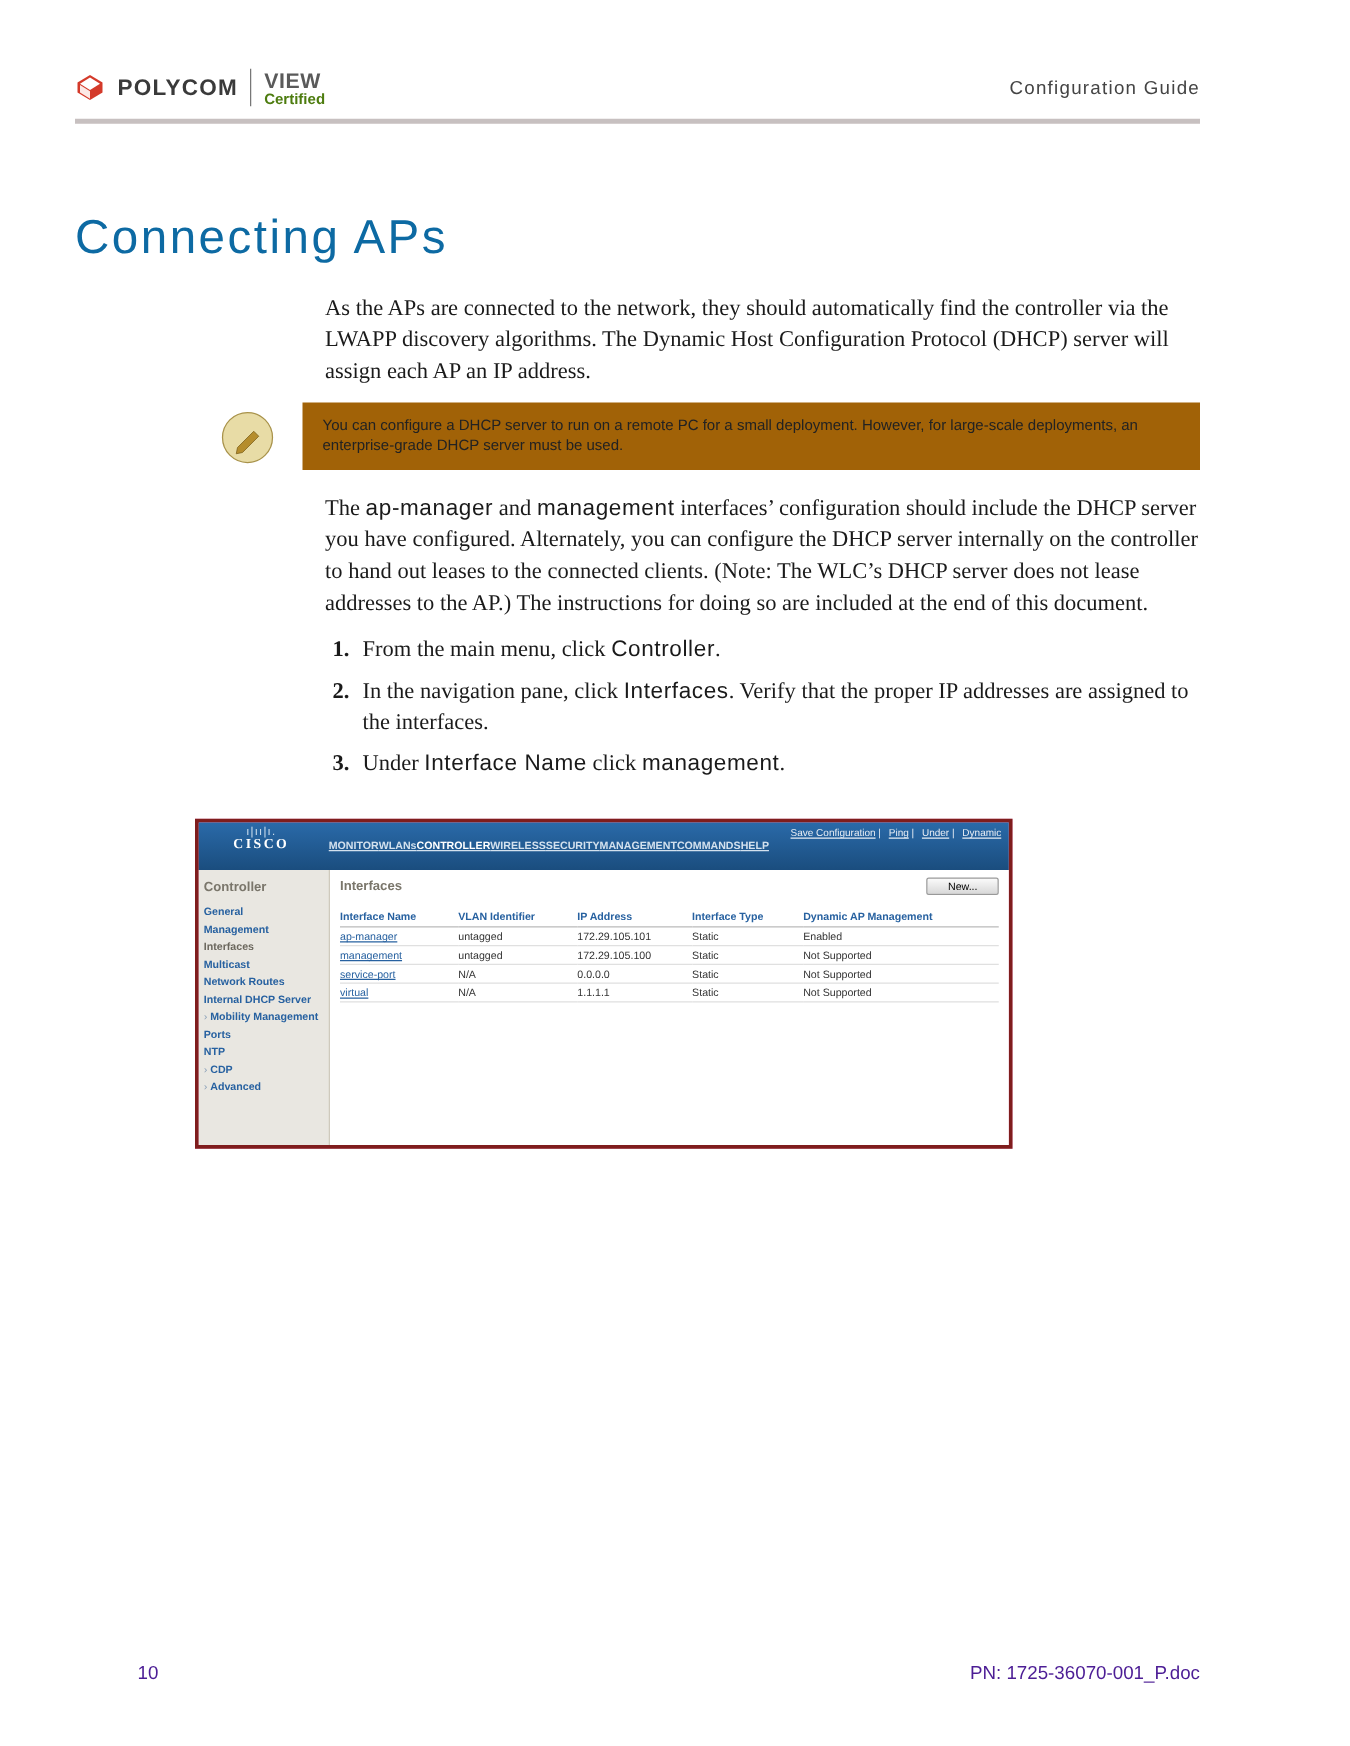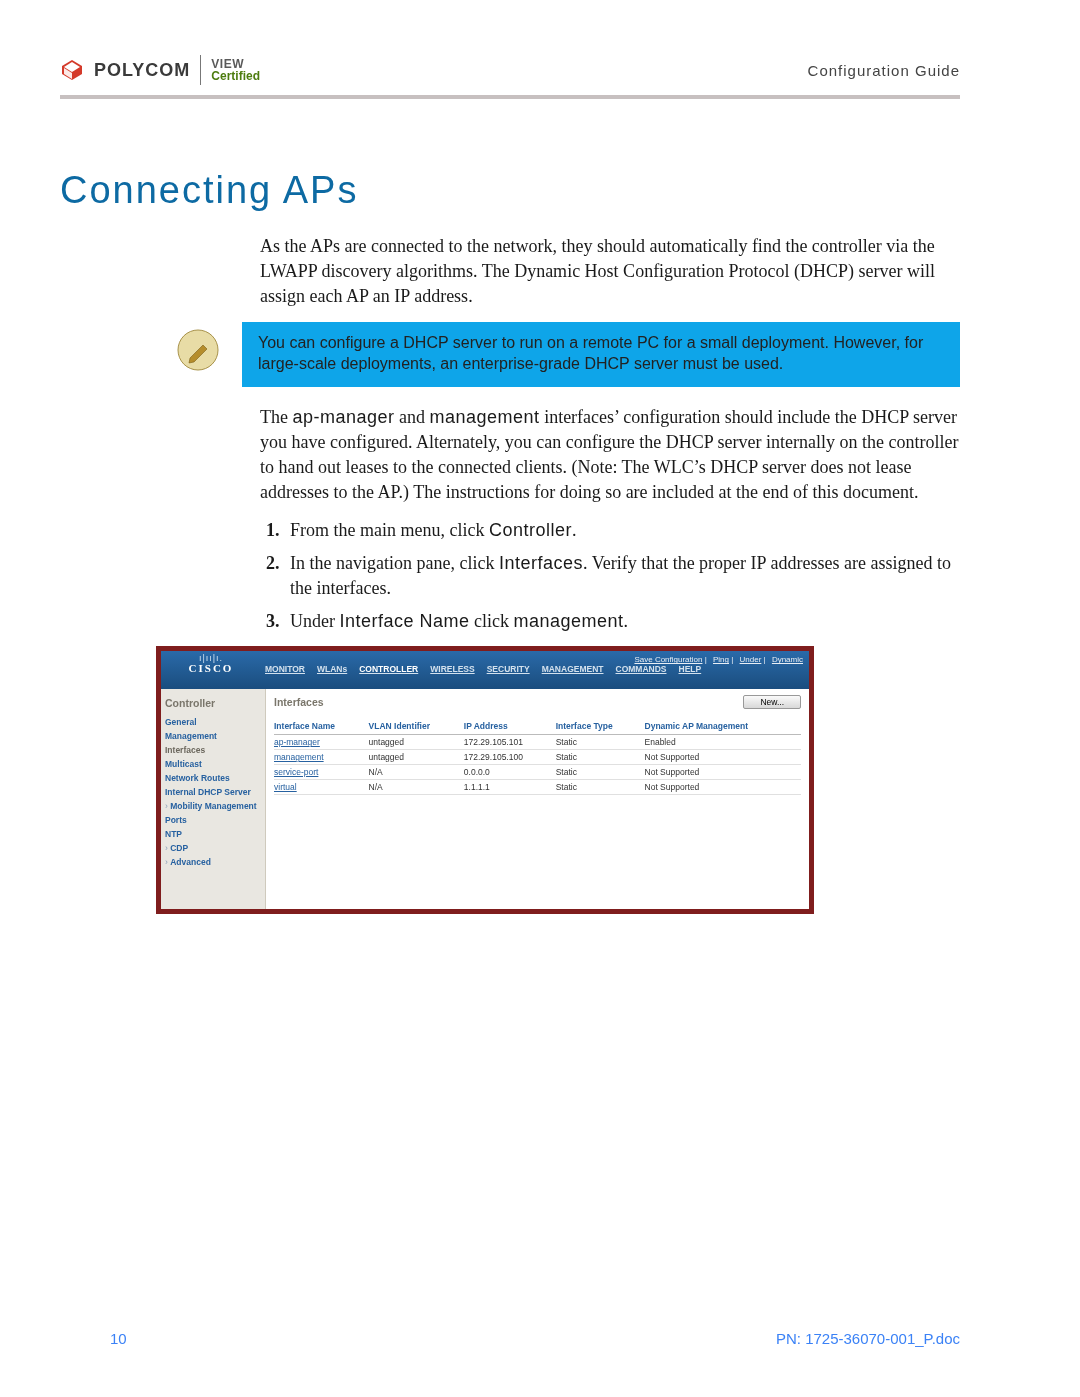--- a/index.html
+++ b/index.html
@@ -45,21 +45,21 @@
     width: 1px;
     height: 30px;
     background: #777;
   }
   .view-cert {
     font-family: Arial, Helvetica, sans-serif;
     line-height: 1;
   }
   .view-cert .v1 {
     font-weight: 700;
-    font-size: 12px;
+    font-size: 17px;
     color: #5a5a5a;
     letter-spacing: 0.5px;
     display: block;
   }
   .view-cert .v2 {
     font-weight: 700;
     font-size: 12px;
     color: #4d7c0f;
     display: block;
   }
@@ -102,24 +102,24 @@
     align-items: flex-start;
     gap: 22px;
   }
   .note-icon {
     flex: 0 0 44px;
     height: 44px;
     margin-top: 6px;
   }
   .note-box {
     flex: 1;
-    background: #0ea5e9;
+    background: #a16207;
     padding: 10px 16px 12px 16px;
     font-family: Arial, Helvetica, sans-serif;
-    font-size: 16px;
+    font-size: 12px;
     line-height: 1.35;
     color: #222;
   }
 
   .tt { font-family: Verdana, Geneva, sans-serif; letter-spacing: 0.5px; }
 
   
   ol.steps {
     padding-left: 24px;
     margin: 6px 0 0 0;
@@ -129,25 +129,25 @@
     margin-bottom: 8px;
   }
   ol.steps li::marker {
     font-weight: 700;
     font-family: Georgia, serif;
   }
 
   
   .cisco-shot {
     width: 648px;
-    margin: 12px 0 0 96px;
+    margin: 32px 0 0 96px;
     font-family: Arial, Helvetica, sans-serif;
     font-size: 9px;
     color: #333;
-    border: 5px solid #7f1d1d;
+    border: 3px solid #7f1d1d;
     background: #f9a8d4;
   }
   .cisco-top {
     display: flex;
     background: linear-gradient(#2a6aa9, #1a4d7e);
     color: #fff;
     height: 38px;
   }
   .cisco-brand-cell {
     flex: 0 0 100px;
@@ -175,21 +175,21 @@
   .cisco-util {
     text-align: right;
     font-size: 8px;
     padding: 4px 6px 0 0;
     color: #e8eef5;
   }
   .cisco-util span { margin-left: 4px; text-decoration: underline; }
   .cisco-tabs {
     display: flex;
     align-items: flex-end;
-    gap: 12px;
+    gap: 0;
     padding-left: 4px;
     font-size: 8.5px;
     font-weight: 700;
     color: #d3e1ee;
     text-decoration: underline;
   }
   .cisco-tabs > div { padding-bottom: 3px; }
   .cisco-tabs .active { text-decoration: none; color: #fff; }
 
   .cisco-body {
@@ -273,21 +273,21 @@
   
   .footer {
     position: absolute;
     bottom: 50px;
     left: 110px;
     right: 120px;
     display: flex;
     justify-content: space-between;
     font-family: Arial, Helvetica, sans-serif;
     font-size: 15px;
-    color: #3b82f6;
+    color: #4c1d95;
   }
 </style>
 </head>
 <body>
 
 <div class="page">
 
   <div class="hdr">
     <div class="hdr-left">
       <svg class="logo-mark" viewBox="0 0 24 22">

